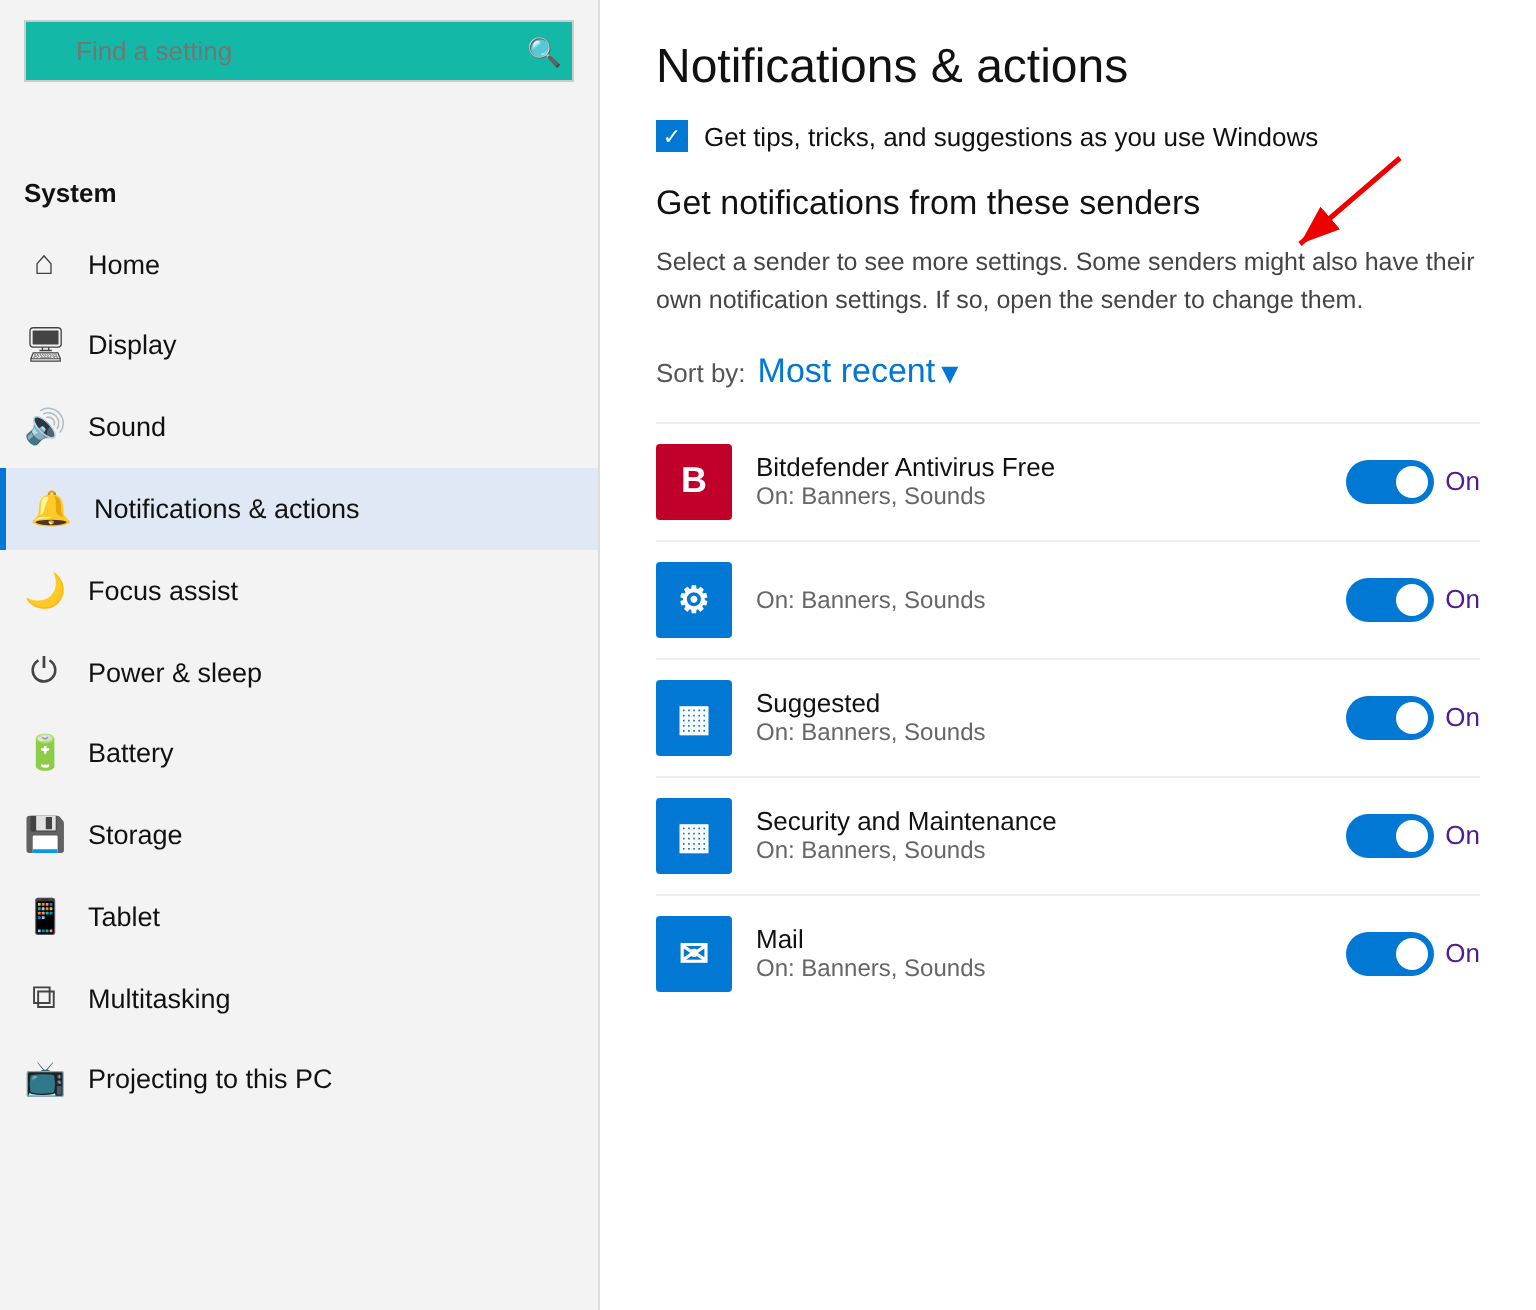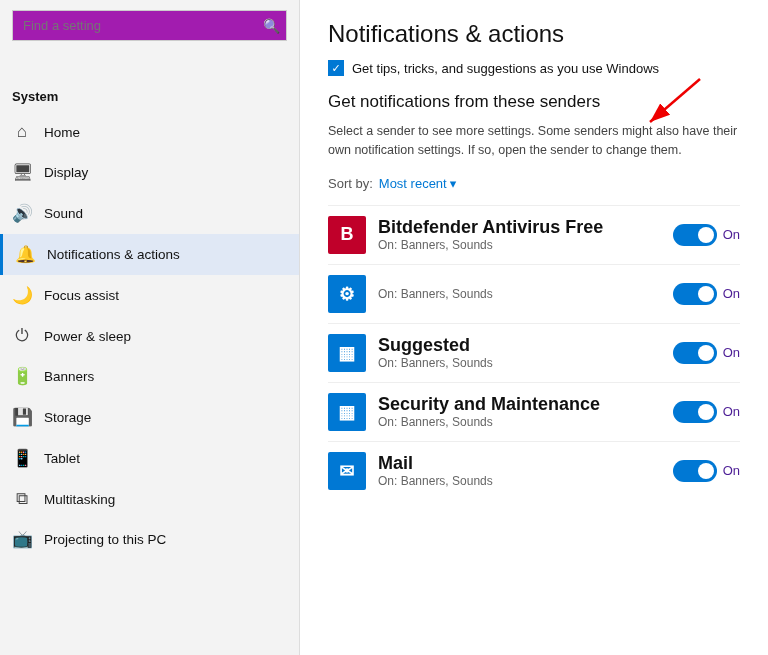--- a/index.html
+++ b/index.html
@@ -27,23 +27,23 @@
       padding: 10px 12px 6px 12px;
     }
 
     .search-container {
       position: relative;
       margin: 0 0 10px 0;
     }
 
     .search-input {
       width: 100%;
-      padding: 7px 32px 7px 10px;
+      padding: 7px 32px 7px 25px;
       border: 1px solid #ccc;
-      background: #a21caf;
+      background: #14b8a6;
       font-size: 13px;
       outline: none;
     }
 
     .search-icon-btn {
       position: absolute;
       right: 6px;
       top: 50%;
       transform: translateY(-50%);
       background: none;
@@ -140,21 +140,21 @@
     .sort-row {
       display: flex;
       align-items: center;
       gap: 6px;
       margin-bottom: 14px;
       font-size: 13px;
       color: #555;
     }
     .sort-link {
       color: #0078d4;
-      font-size: 13px;
+      font-size: 17px;
       display: flex;
       align-items: center;
       gap: 3px;
       cursor: pointer;
     }
 
     
     .arrow-container {
       position: relative;
       margin-bottom: 6px;
@@ -179,23 +179,23 @@
       font-size: 18px;
       font-weight: 700;
       color: #fff;
       border-radius: 2px;
     }
 
     .app-info {
       flex: 1;
     }
     .app-name {
-      font-size: 18px;
-      color: #111;
-      font-weight: 700;
+      font-size: 13px;
+      color: #111;
+      font-weight: 400;
     }
     .app-sub {
       font-size: 12px;
       color: #666;
     }
 
     .toggle-area {
       display: flex;
       align-items: center;
       gap: 6px;
@@ -258,21 +258,21 @@
       <div class="nav-item">
         <span class="nav-icon">🌙</span>
         <span>Focus assist</span>
       </div>
       <div class="nav-item">
         <span class="nav-icon">⏻</span>
         <span>Power &amp; sleep</span>
       </div>
       <div class="nav-item">
         <span class="nav-icon">🔋</span>
-        <span>Banners</span>
+        <span>Battery</span>
       </div>
       <div class="nav-item">
         <span class="nav-icon">💾</span>
         <span>Storage</span>
       </div>
       <div class="nav-item">
         <span class="nav-icon">📱</span>
         <span>Tablet</span>
       </div>
       <div class="nav-item">

